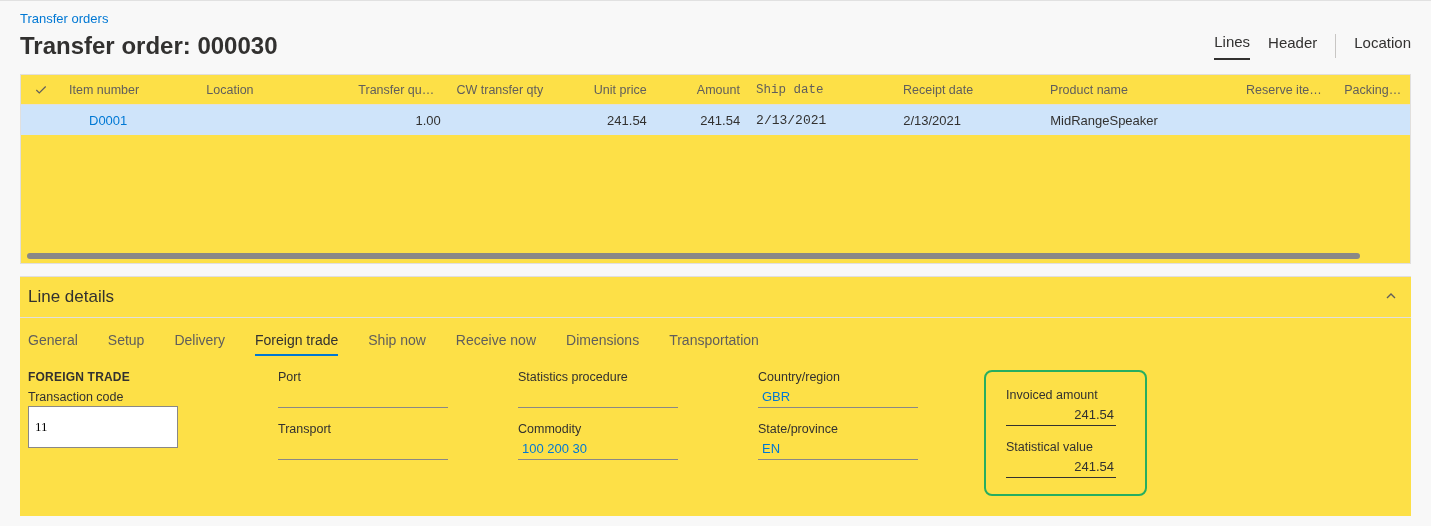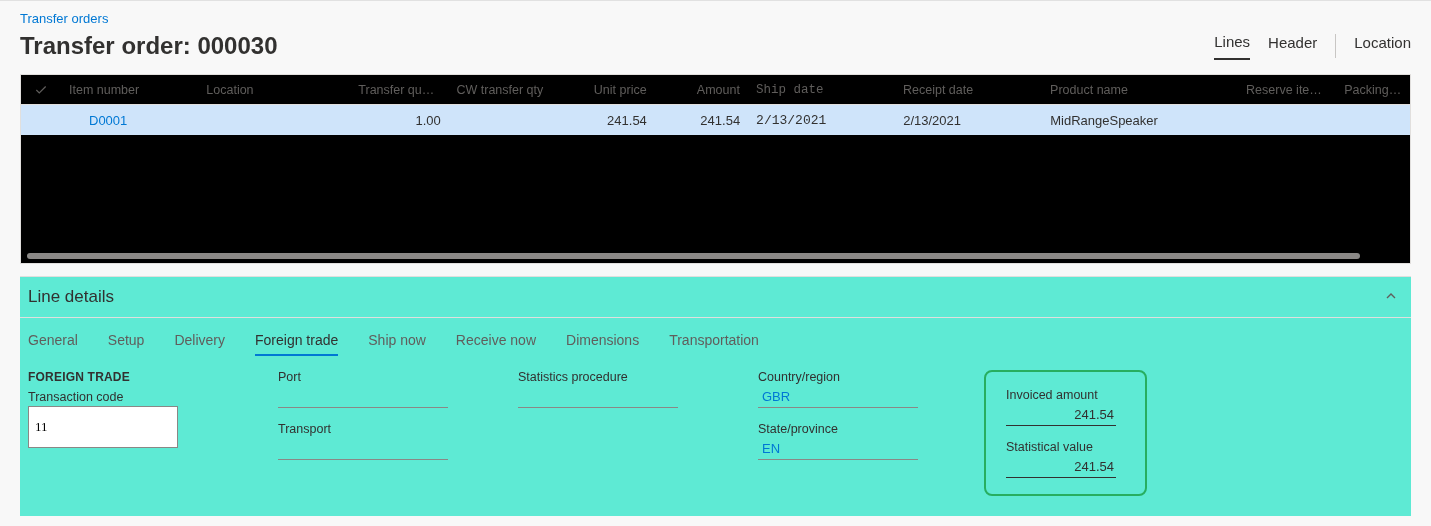--- a/index.html
+++ b/index.html
@@ -53,21 +53,21 @@
       border-bottom: 2px solid #323130;
       font-weight: 400;
     }
     .header-divider {
       width: 1px;
       height: 24px;
       background: #c8c6c4;
     }
     .grid-wrap {
       margin: 0 20px 8px 20px;
-      background: #000000;
+      background: #fde047;
       border: 1px solid #e1dfdd;
       height: 190px;
       display: flex;
       flex-direction: column;
       position: relative;
       overflow: hidden;
     }
     .grid-header-row {
       display: flex;
       align-items: center;
@@ -113,21 +113,21 @@
       position: absolute;
       bottom: 4px;
       left: 6px;
       right: 50px;
       height: 6px;
       background: #8a8886;
       border-radius: 3px;
     }
     .details-wrap {
       margin: 12px 20px 0 20px;
-      background: #5eead4;
+      background: #fde047;
       border-top: 1px solid #e1dfdd;
     }
     .details-header {
       display: flex;
       justify-content: space-between;
       align-items: center;
       padding: 10px 12px 10px 8px;
       border-bottom: 1px solid #e1dfdd;
     }
     .details-title {
@@ -311,20 +311,24 @@
           <span class="field-label">Transport</span>
           <input type="text" class="field-input" value="" style="">
         </div>
       </div>
 
       <div class="col" style="margin-left:40px;">
         <div class="field">
           <span class="field-label">Statistics procedure</span>
           <input type="text" class="field-input" value="" style="">
         </div>
+        <div class="field">
+          <span class="field-label">Commodity</span>
+          <input type="text" class="field-input link-v" value="100 200 30" style="">
+        </div>
       </div>
 
       <div class="col" style="margin-left:50px;">
         <div class="field">
           <span class="field-label">Country/region</span>
           <input type="text" class="field-input link-v" value="GBR" style="">
         </div>
         <div class="field">
           <span class="field-label">State/province</span>
           <input type="text" class="field-input link-v" value="EN" style="">

